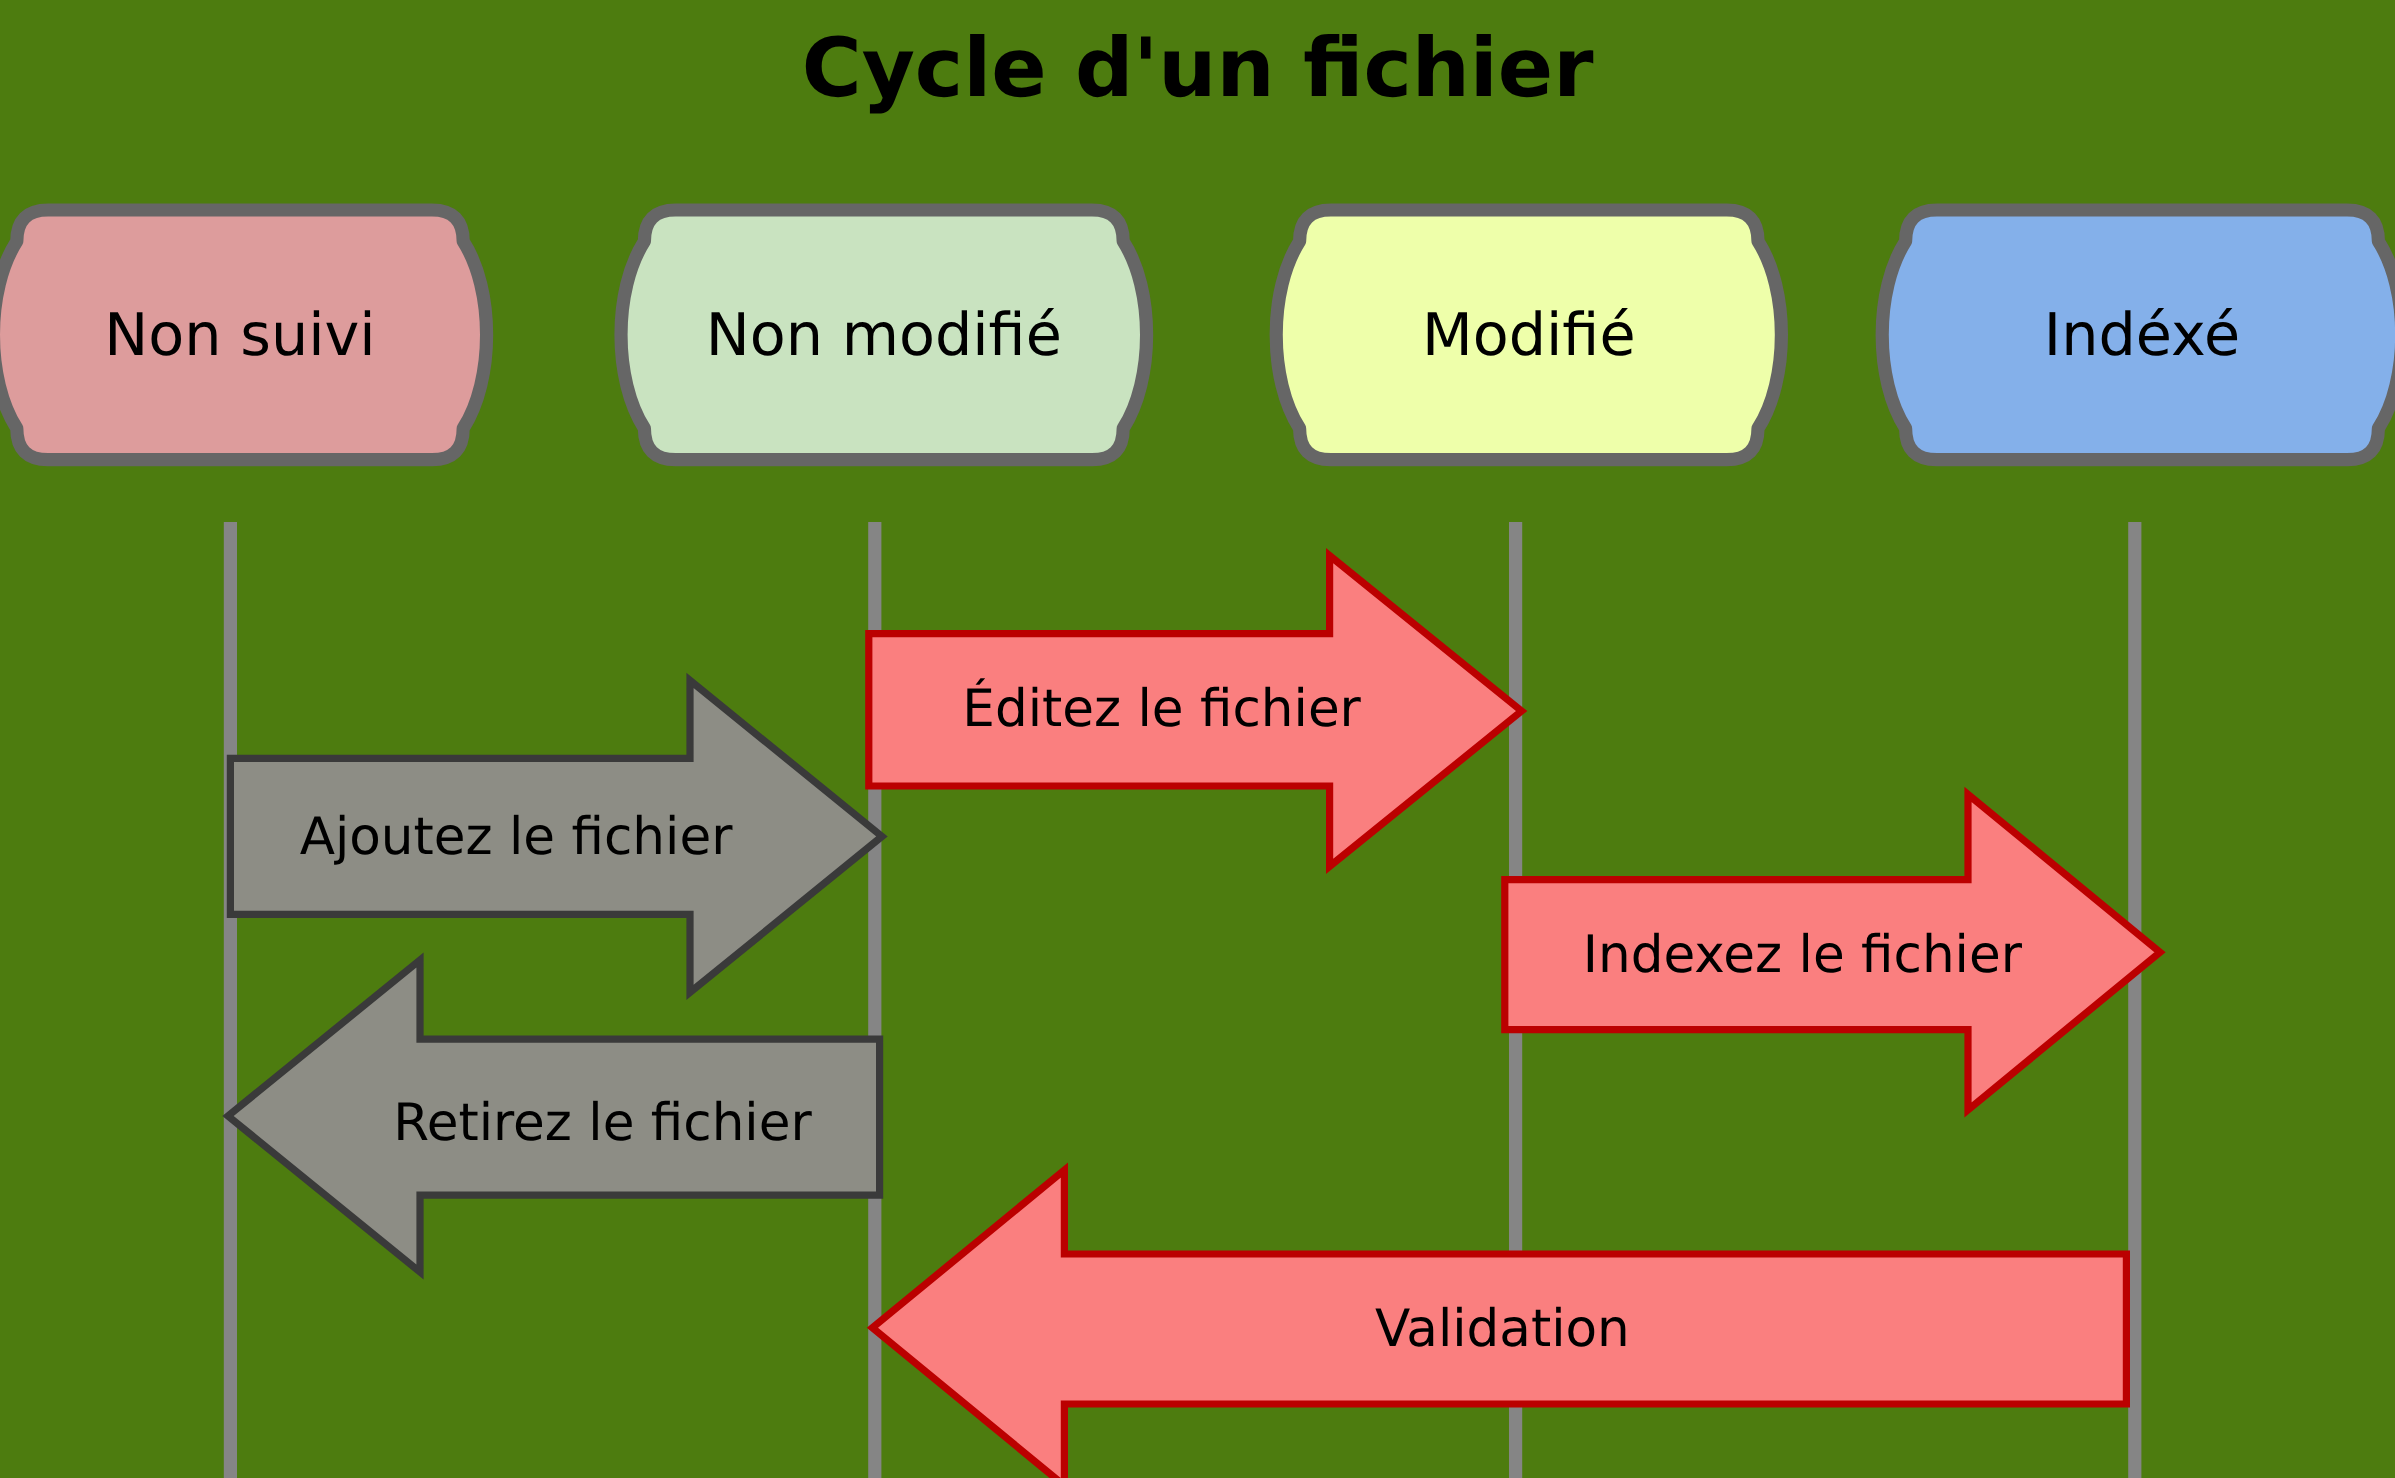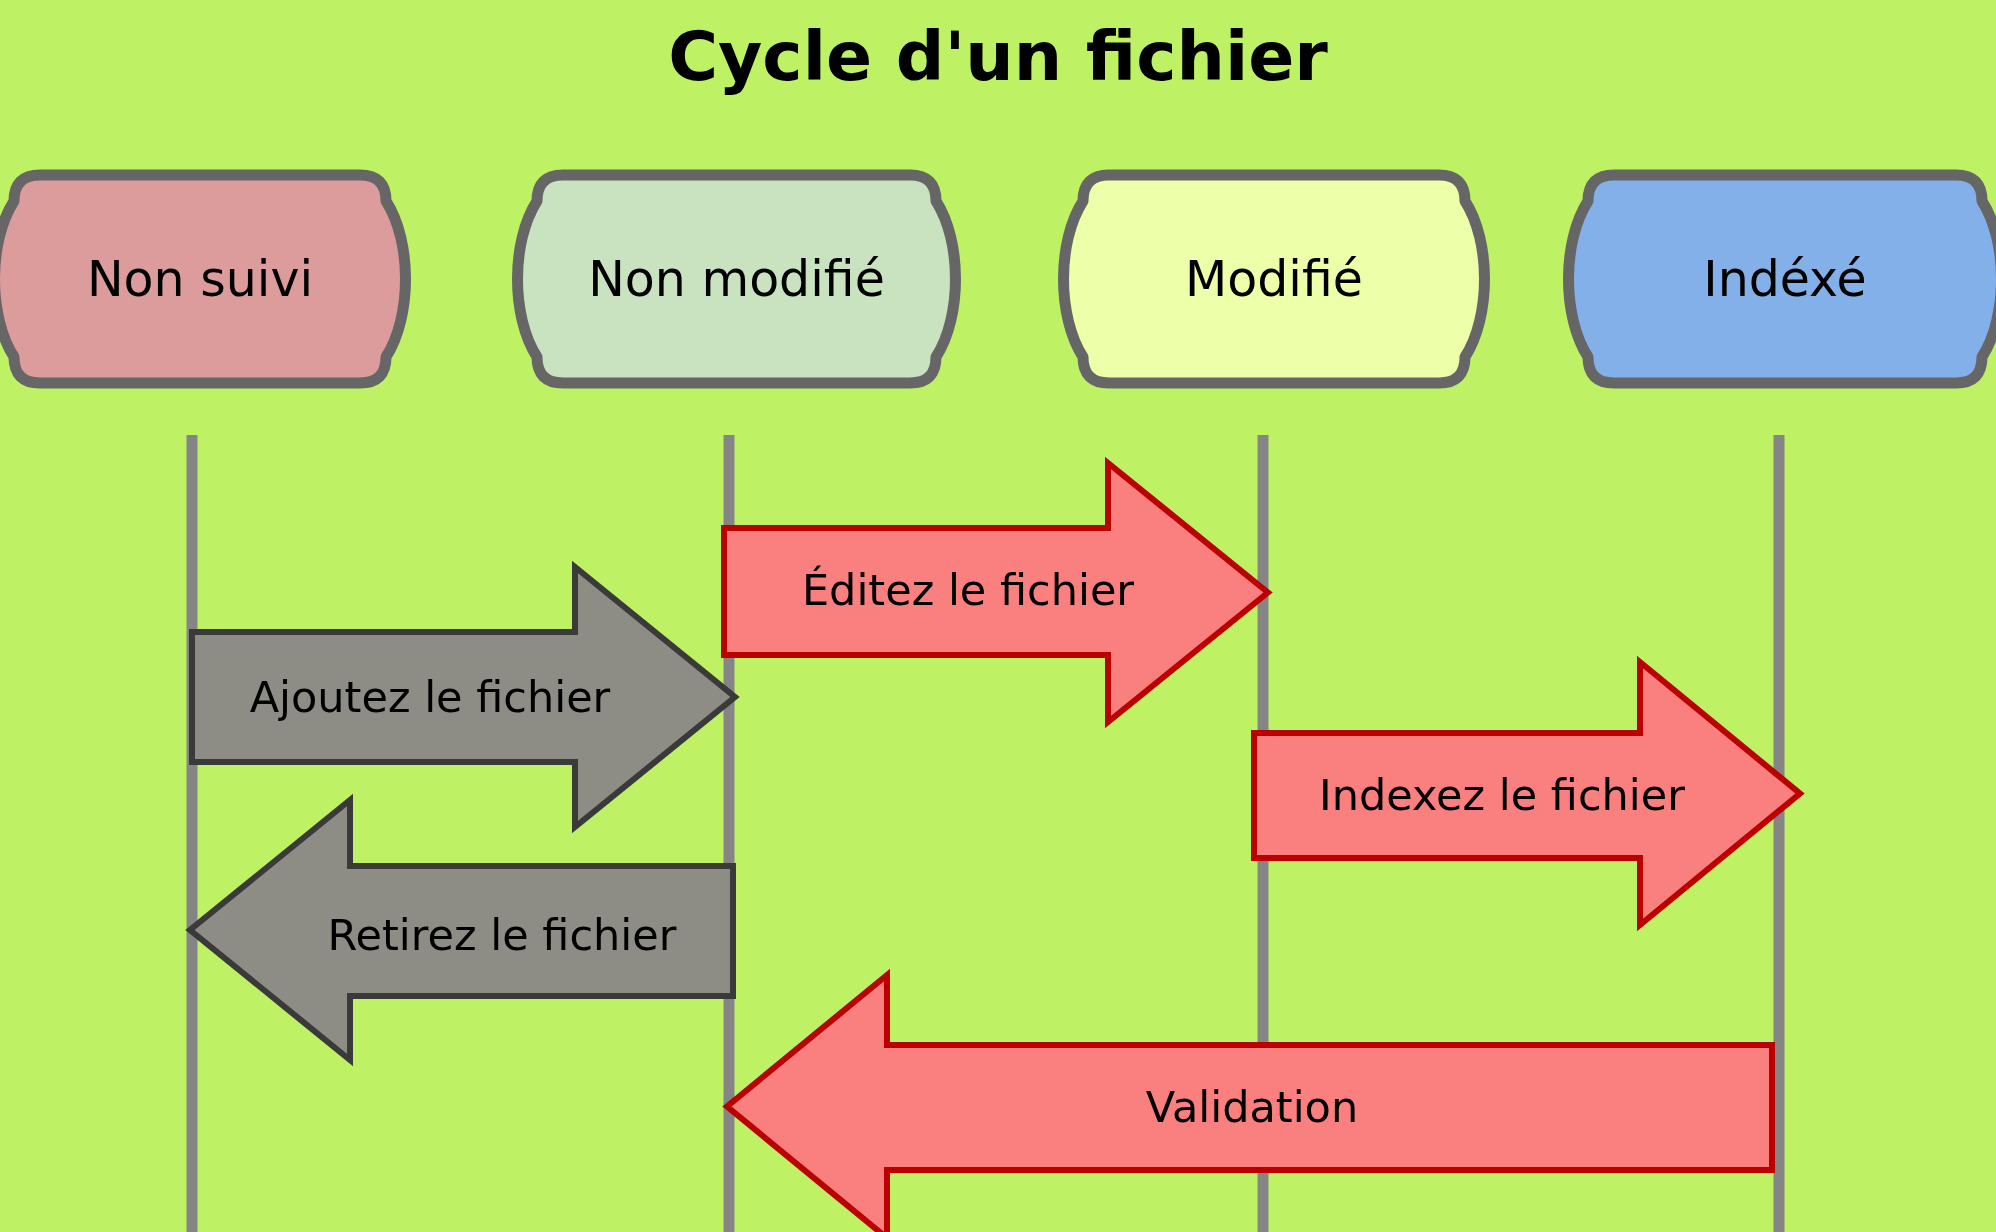--- a/index.html
+++ b/index.html
@@ -8,21 +8,21 @@
     padding: 0;
     background: #ffffff;
   }
   body {
     font-family: "DejaVu Sans", "Liberation Sans", sans-serif;
   }
   #canvas {
     position: relative;
     width: 1996px;
     height: 1232px;
-    background: #bef264;
+    background: #4d7c0f;
     overflow: hidden;
   }
   #diagram-svg {
     position: absolute;
     left: 0;
     top: 0;
     width: 1996px;
     height: 1232px;
   }
   .title-text {

